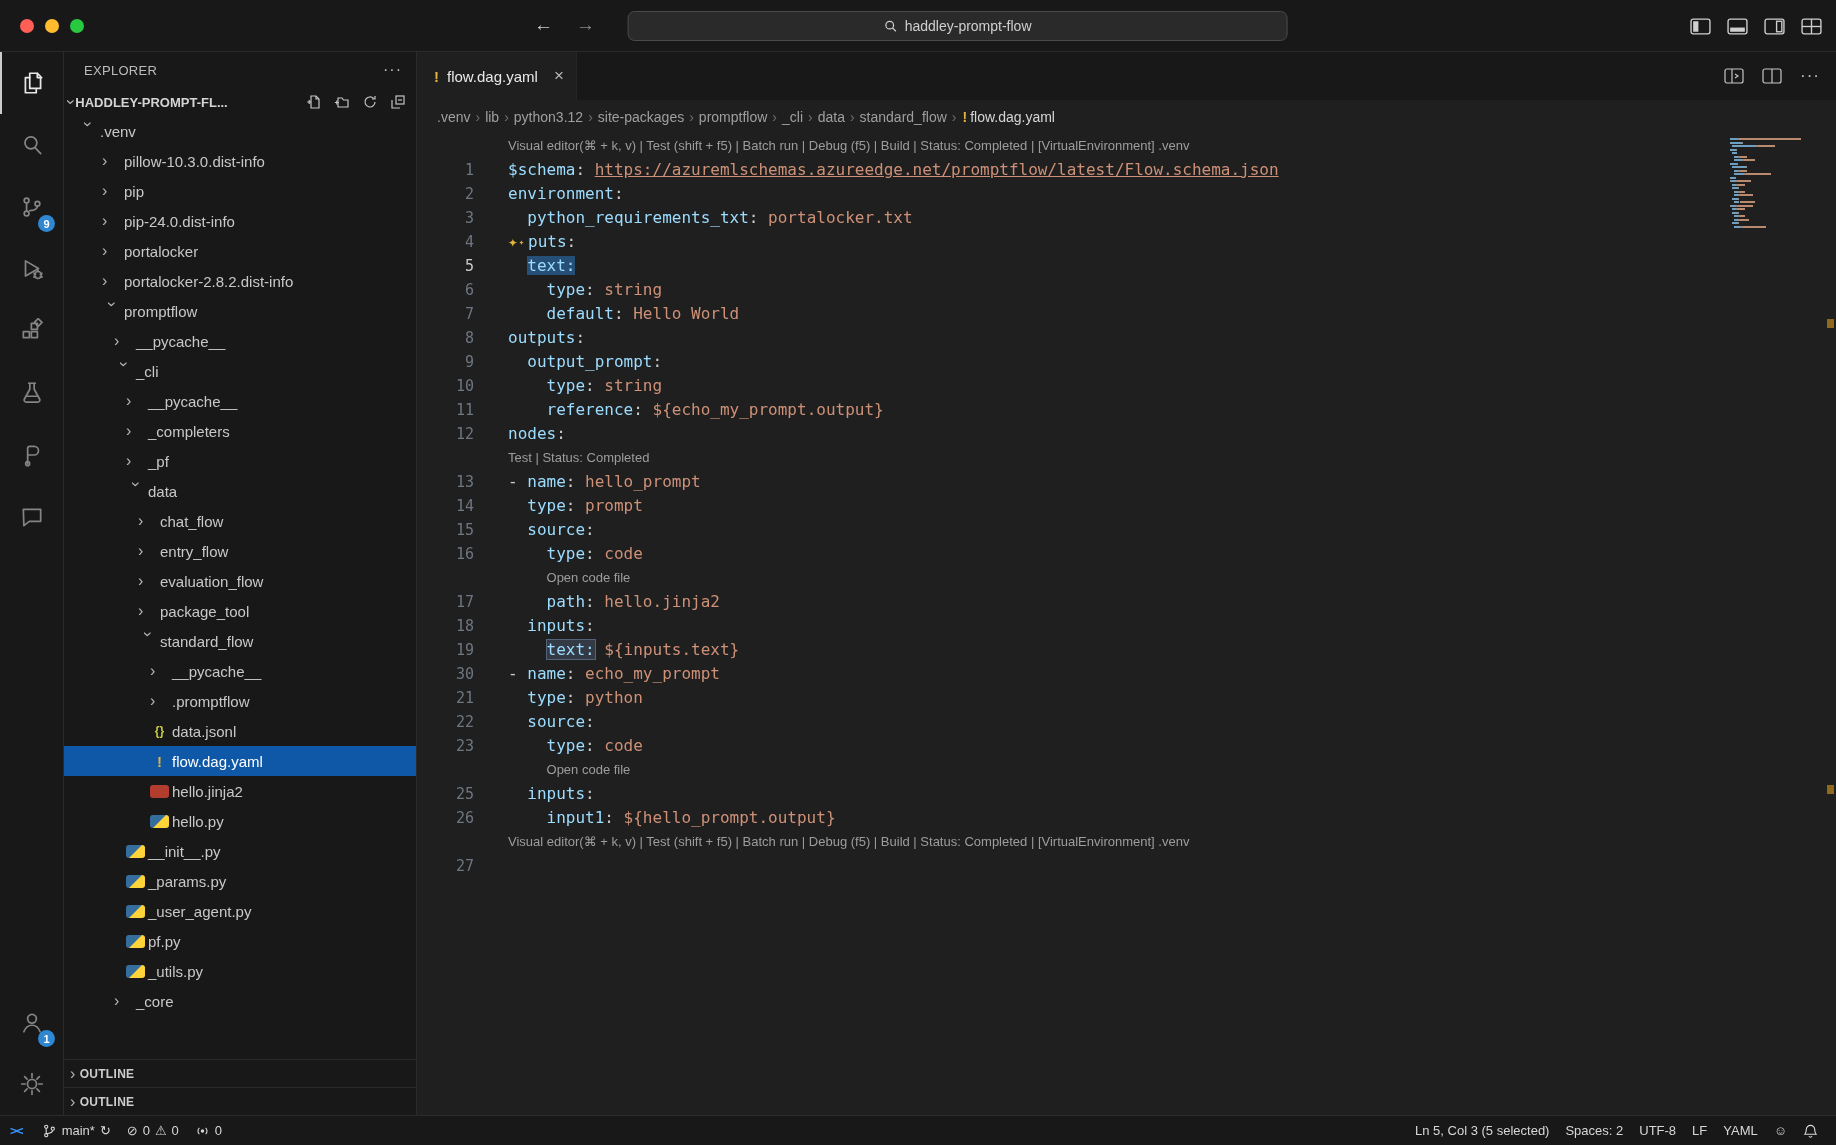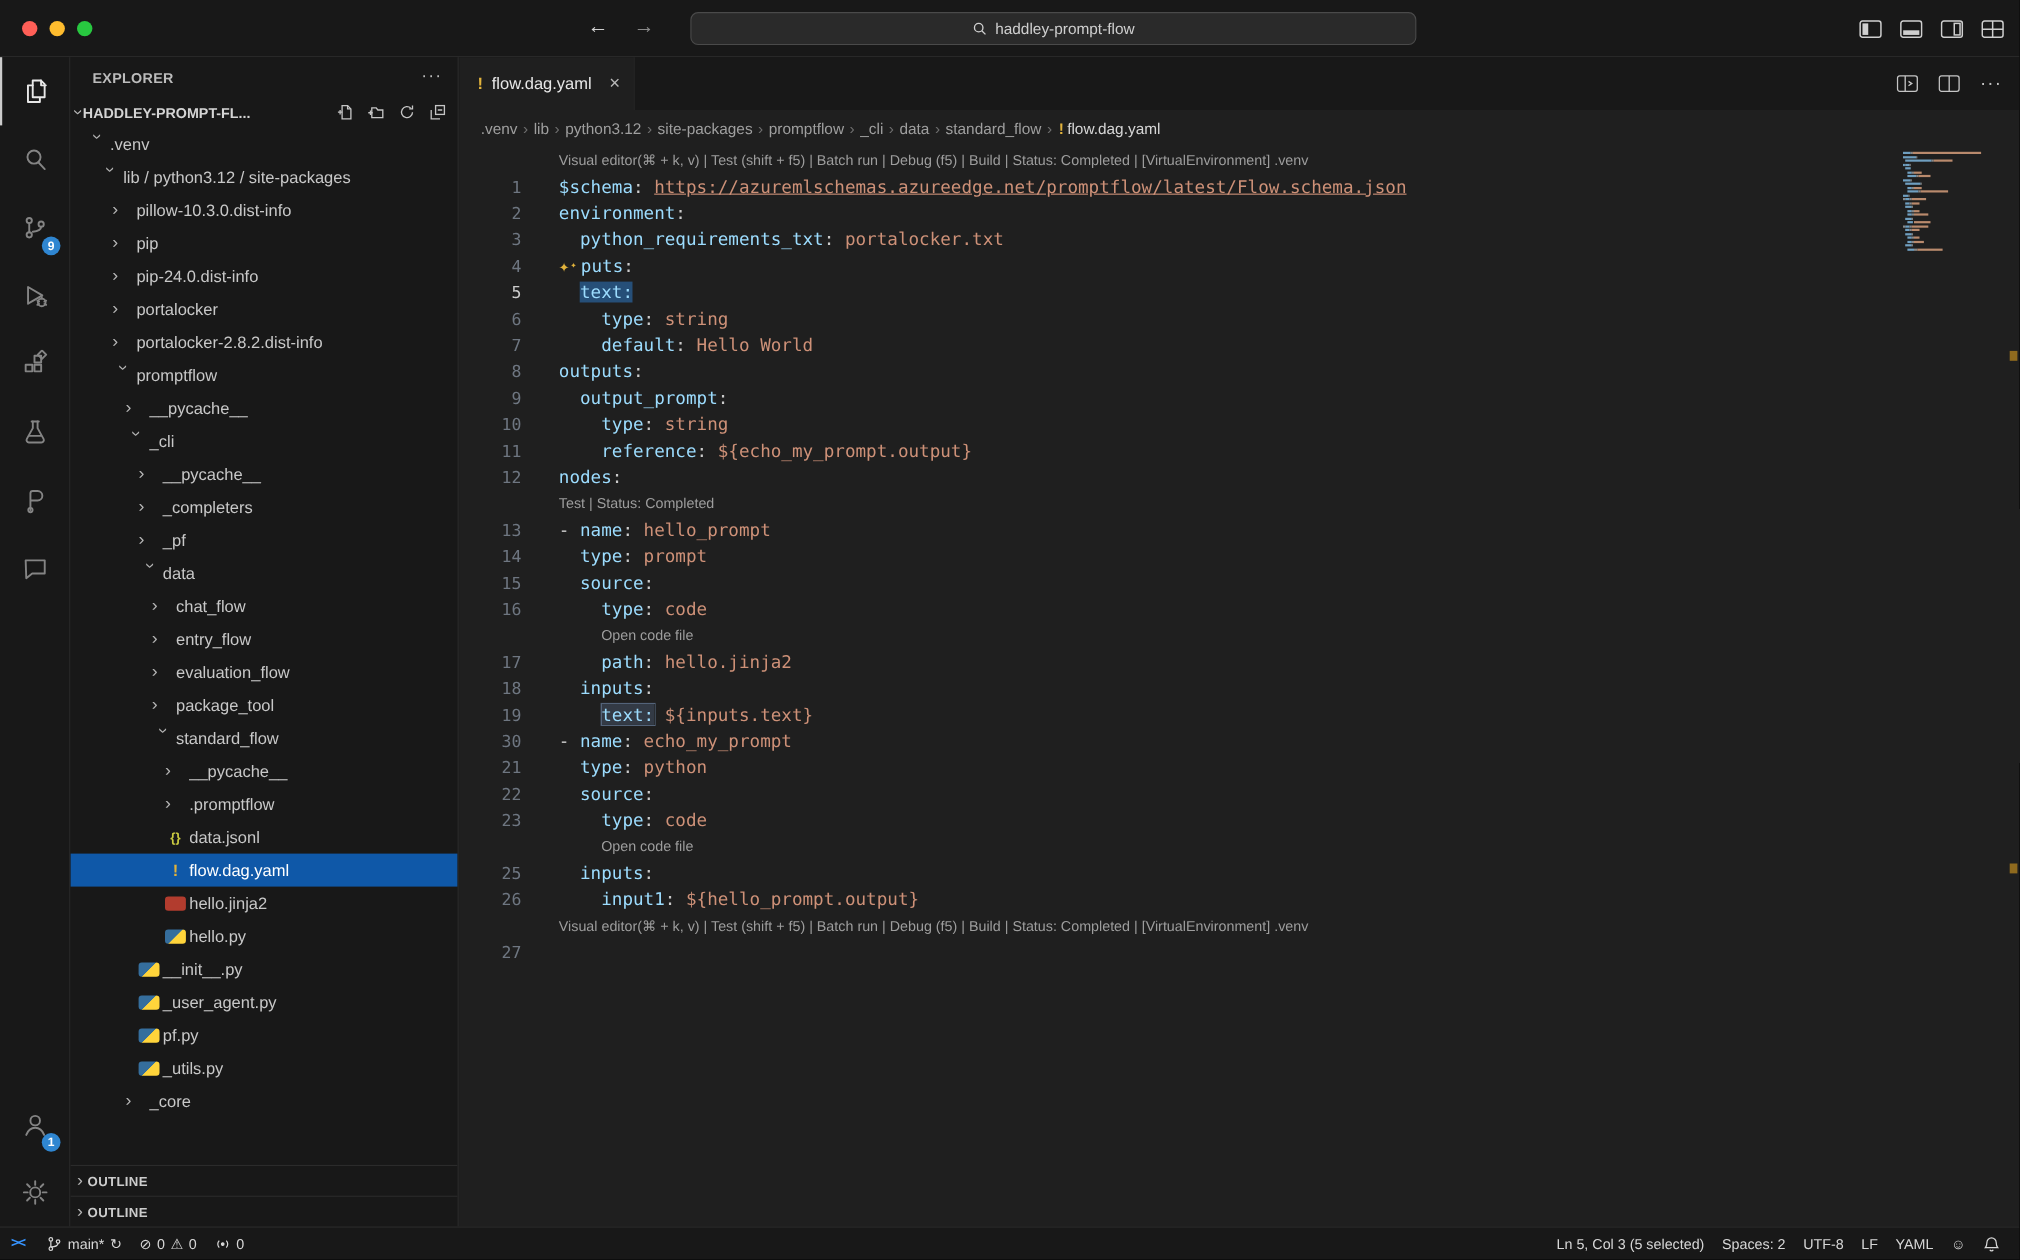--- a/index.html
+++ b/index.html
@@ -34,21 +34,21 @@
   .ab-item.active { border-left:2px solid #cccccc; }
   .ab-item.active svg { stroke:#e7e7e7; }
   .ab-spacer { flex:1; }
   .ab-badge { position:absolute; right:8px; bottom:6px; min-width:17px; height:17px; padding:0 4px;
     border-radius:9px; background:var(--badge,#2f86d1); color:#fff; font-size:11px; font-weight:700;
     display:flex; align-items:center; justify-content:center; }
   
   .sidebar { position:absolute; top:52px; left:64px; width:353px; bottom:30px;
     background:#181818; border-right:1px solid #2b2b2b; overflow:hidden; }
   .sb-header { height:36px; display:flex; align-items:center; padding:0 14px 0 20px; }
-  .sb-title { font-size:13px; color:#bcbcbc; letter-spacing:.3px;font-weight:bold; }
+  .sb-title { font-size:13px; color:#bcbcbc; letter-spacing:.3px; }
   .sb-more { margin-left:auto; font-size:16px; color:#bcbcbc; letter-spacing:1px; }
   .sb-project { height:28px; display:flex; align-items:center; padding:0 10px 0 4px;
     font-weight:700; font-size:13px; color:#d4d4d4; }
   .sb-project .chev { margin-right:2px; }
   .sb-actions { margin-left:auto; display:flex; gap:12px; }
   .sb-actions svg { stroke:#c5c5c5; fill:none; stroke-width:1.2; }
   .tree { font-size:15px; }
   .trow { height:30px; display:flex; align-items:center; cursor:pointer; white-space:nowrap; }
   .trow.sel { background:var(--accent,#0f58a8); color:#ffffff; }
   .trow.sel .tlabel { color:#ffffff; }
@@ -257,24 +257,20 @@
             <path d="M2 6v8h8"></path>
             <path d="M8 6h4"></path>
           </svg>
       </span>
     </div>
     <div class="tree">
         <div class="trow" style="padding-left: 14px;">
           <span class="slot chev open">›</span>
           <span class="tlabel">.venv</span>
         </div>
-        <div class="trow" style="padding-left: 26px;">
-          <span class="slot chev open">›</span>
-          <span class="tlabel">lib / python3.12 / site-packages</span>
-        </div>
         <div class="trow" style="padding-left: 38px;">
           <span class="slot chev">›</span>
           <span class="tlabel">pillow-10.3.0.dist-info</span>
         </div>
         <div class="trow" style="padding-left: 38px;">
           <span class="slot chev">›</span>
           <span class="tlabel">pip</span>
         </div>
         <div class="trow" style="padding-left: 38px;">
           <span class="slot chev">›</span>
@@ -356,20 +352,24 @@
           <span class="slot fic fic-jinja"></span>
           <span class="tlabel">hello.jinja2</span>
         </div>
         <div class="trow" style="padding-left: 86px;">
           <span class="slot fic fic-python"></span>
           <span class="tlabel">hello.py</span>
         </div>
         <div class="trow" style="padding-left: 62px;">
           <span class="slot fic fic-python"></span>
           <span class="tlabel">__init__.py</span>
+        </div>
+        <div class="trow" style="padding-left: 62px;">
+          <span class="slot fic fic-python"></span>
+          <span class="tlabel">_params.py</span>
         </div>
         <div class="trow" style="padding-left: 62px;">
           <span class="slot fic fic-python"></span>
           <span class="tlabel">_user_agent.py</span>
         </div>
         <div class="trow" style="padding-left: 62px;">
           <span class="slot fic fic-python"></span>
           <span class="tlabel">pf.py</span>
         </div>
         <div class="trow" style="padding-left: 62px;">

